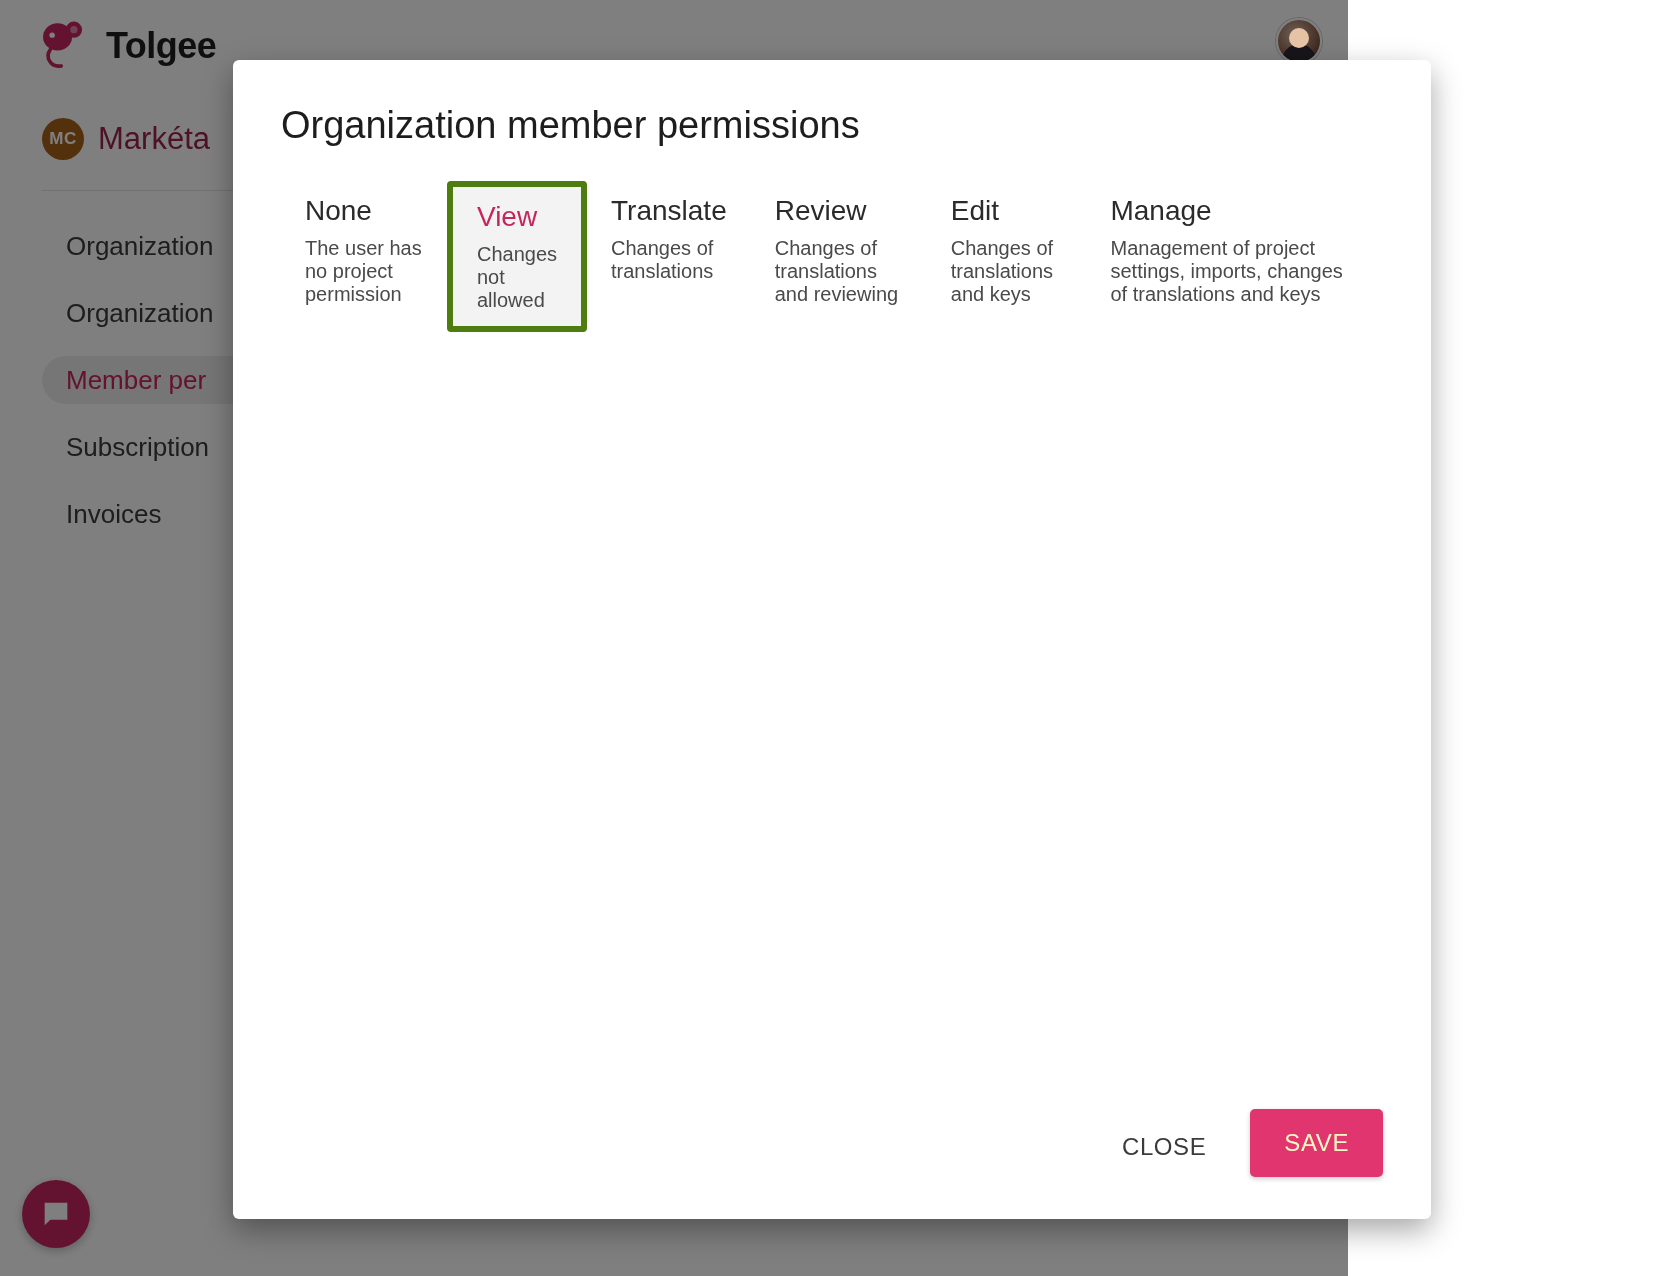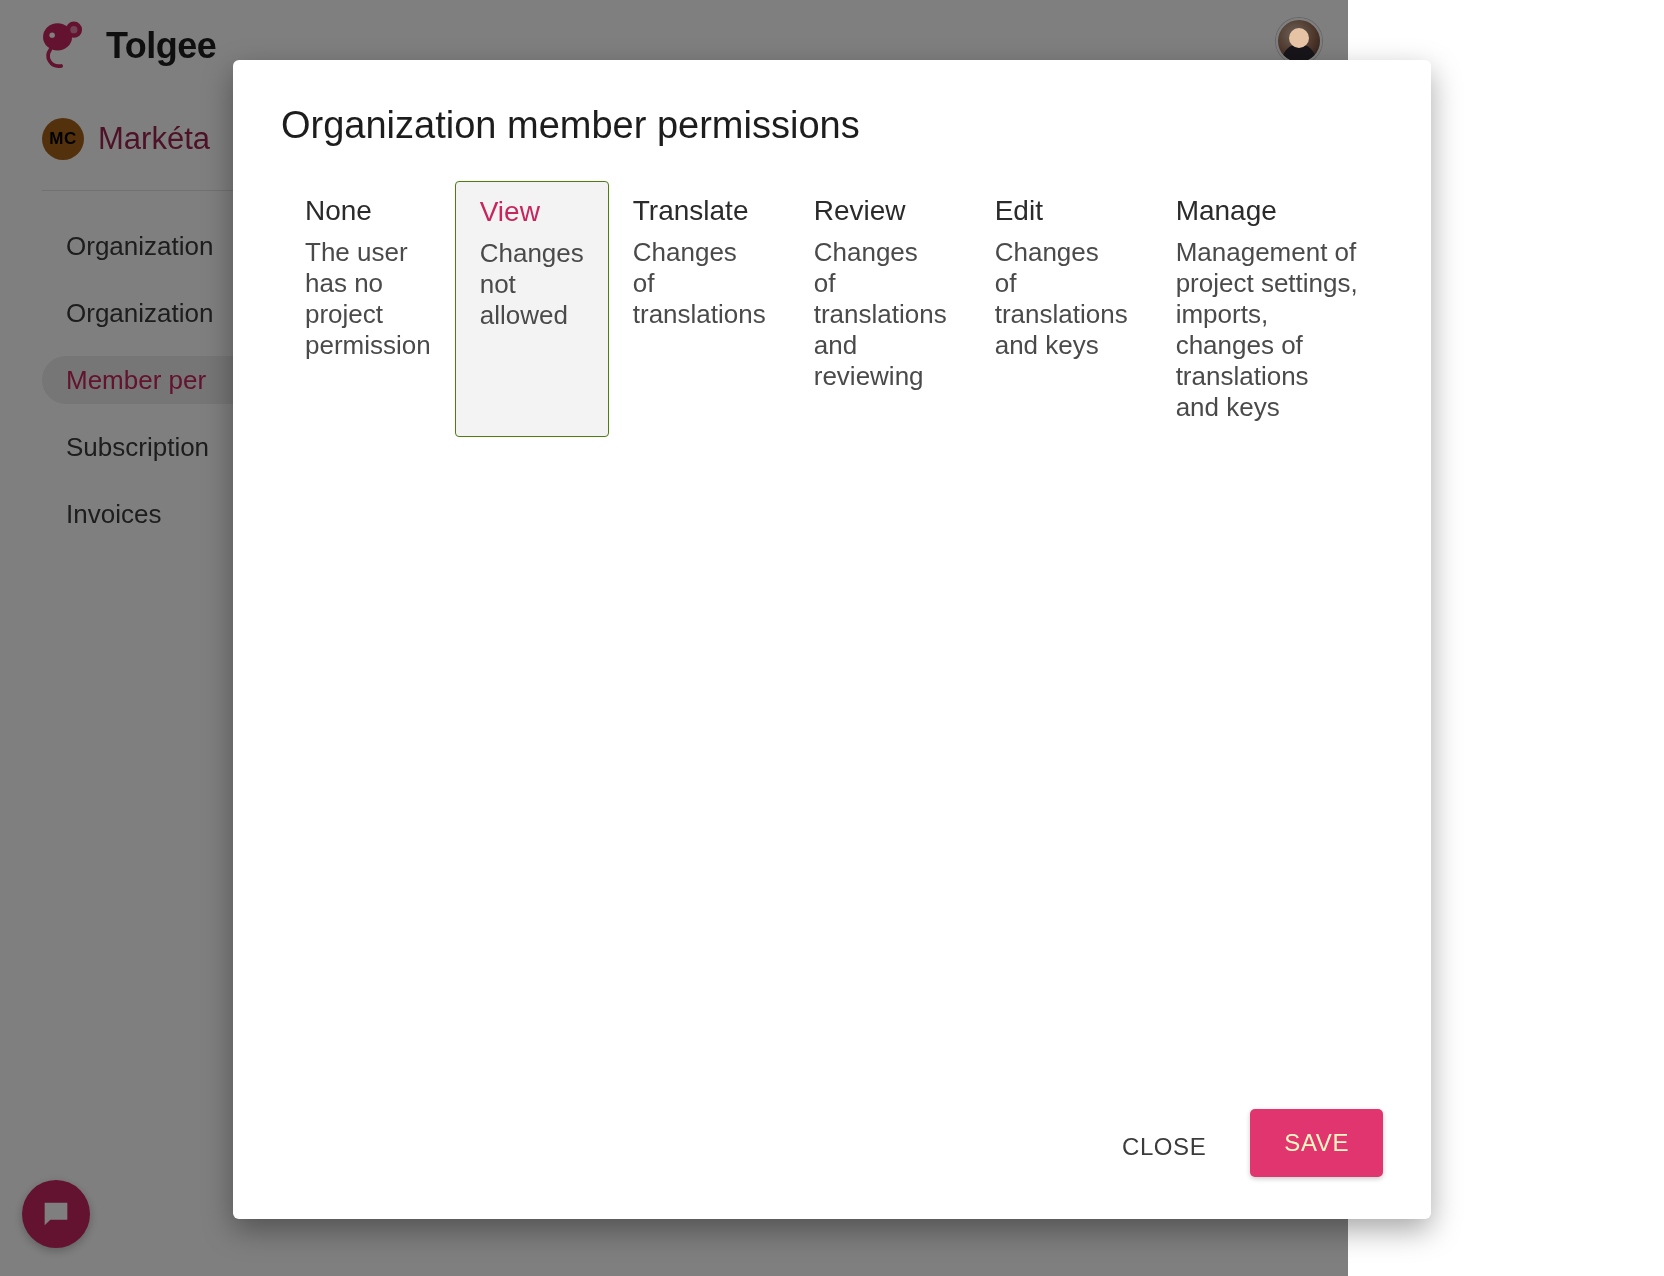--- a/index.html
+++ b/index.html
@@ -55,21 +55,21 @@
     background: #e7c3a6; border-radius: 50%;
     z-index: 2;
   }
 
   .org-row {
     position: absolute; left: 42px; top: 118px;
     display: flex; align-items: center; gap: 14px;
   }
   .org-avatar {
     width: 42px; height: 42px; border-radius: 50%;
-    background: #a8631b; color: #000000;
+    background: #a8631b; color: #ffffff;
     display: flex; align-items: center; justify-content: center;
     font-size: 17px; font-weight: 600; letter-spacing: 0.5px;
   }
   .org-name {
     font-size: 31px; color: #9c2450; font-weight: 400;
   }
   .divider {
     position: absolute; left: 42px; right: 42px; top: 190px;
     height: 1px; background: #e3e3e3;
   }
@@ -158,28 +158,28 @@
     display: flex; flex-direction: row;
   }
   .option {
     padding: 14px 24px;
     border-radius: 4px;
     margin-bottom: 14px;
     cursor: pointer;
   }
   .option.selected {
     background: #f3f3f3;
-    border: 1px solid #4d7c0f;
+    border: 6px solid #4d7c0f;
   }
   .option-title {
     font-size: 28px; color: #2b2b2b; margin-bottom: 10px;
   }
   .option.selected .option-title { color: #c7255e; }
   .option-desc {
-    font-size: 26px; color: #4a4a4a;
+    font-size: 20px; color: #4a4a4a;
   }
 
   .dialog-footer {
     margin-top: auto;
     display: flex; align-items: flex-end; justify-content: flex-end;
     gap: 22px;
     padding-bottom: 42px;
   }
   .btn-close {
     background: transparent; border: none;

